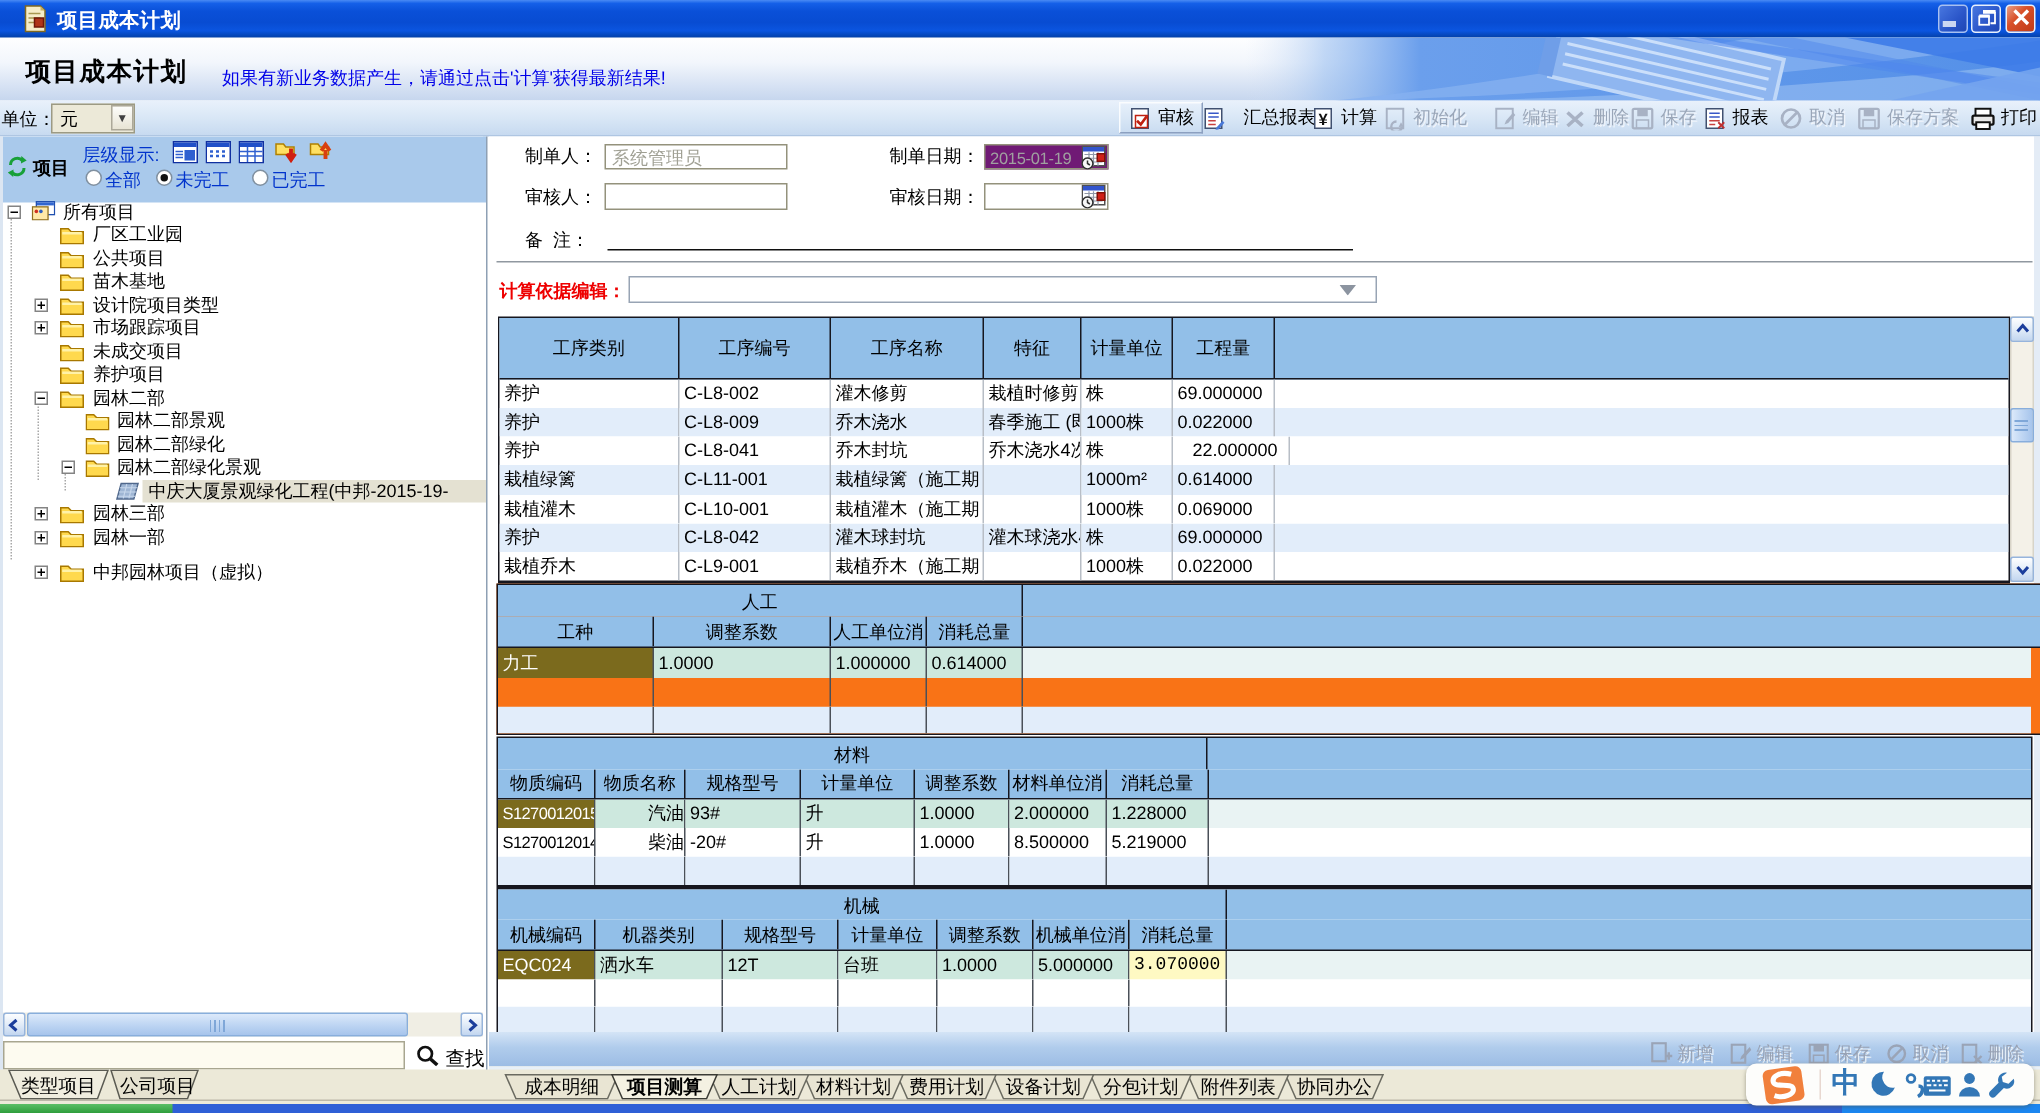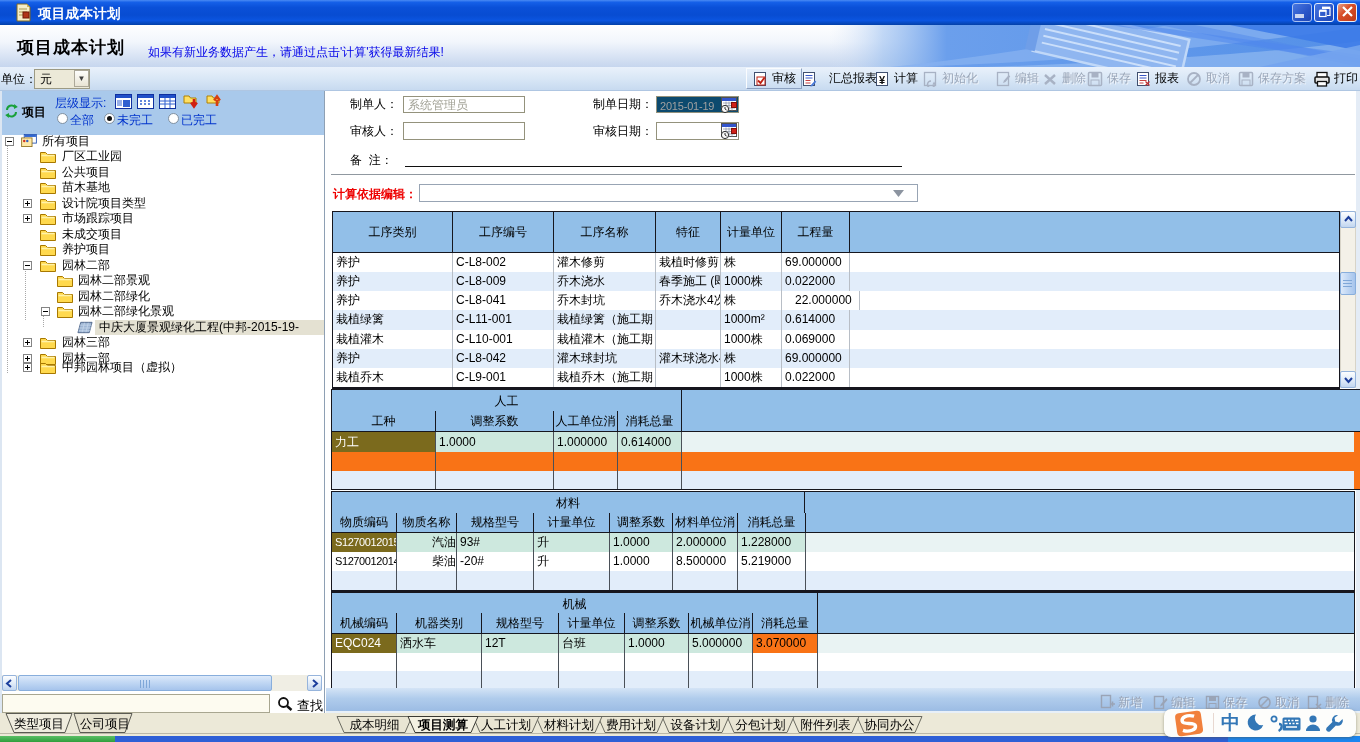--- a/index.html
+++ b/index.html
@@ -367,21 +367,21 @@
       <span style="position:absolute;left:60px;top:0;">园林三部</span>
     </div>
   <div class="abs treerow" style="top:350.5px;width:322px;left:2px;">
       <span class="expbox plus" style="left:21px;"></span>
       <svg class="fold" style="left:38px;" width="16" height="13" viewBox="0 0 16 13">
         <path d="M0.5 2.5 h5 l2 2 h8 v8 h-15 Z" fill="#FFD94E" stroke="#A87800"></path>
         <path d="M1.5 5.5 h13" stroke="#FFF2A8" stroke-width="1.6"></path>
       </svg>
       <span style="position:absolute;left:60px;top:0;">园林一部</span>
     </div>
-  <div class="abs treerow" style="top:360px;width:322px;left:2px;padding-left:28px;">
+  <div class="abs treerow" style="top:374px;width:322px;left:2px;padding-left:28px;">
       <span class="expbox plus" style="left:21px;"></span>
       <svg class="fold" style="left:38px;" width="16" height="13" viewBox="0 0 16 13">
         <path d="M0.5 2.5 h5 l2 2 h8 v8 h-15 Z" fill="#FFD94E" stroke="#A87800"></path>
         <path d="M1.5 5.5 h13" stroke="#FFF2A8" stroke-width="1.6"></path>
       </svg>
       <span style="position:absolute;left:60px;top:0;">中邦园林项目（虚拟）</span>
     </div>
 
   <div class="abs" style="left:2px;top:675px;width:320px;height:16px;background:#F0EEE4;"></div>
   <div class="abs sbtn" style="left:2px;top:675px;width:15px;height:16px;">
@@ -405,21 +405,21 @@
   <svg class="abs" style="left:2px;top:713px;" width="150" height="21" viewBox="0 0 150 21">
     <path d="M4 0.5 L70 0.5 L63 19.5 L12 19.5 Z" fill="#F0EDDF" stroke="#5A5A52"></path>
     <path d="M72 0.5 L130 0.5 L123 19.5 L78 19.5 Z" fill="#E6E2D0" stroke="#5A5A52"></path>
   </svg>
   <div class="abs" style="left:14px;top:716px;font-size:12.5px;">类型项目</div>
   <div class="abs" style="left:80px;top:716px;font-size:12.5px;">公司项目</div>
 
   <div class="abs flab" style="left:350px;top:96px;">制单人：</div>
   <div class="abs finput" style="left:403px;top:96px;width:122px;height:17px;color:#A0A094;padding:1px 0 0 4px;">系统管理员</div>
   <div class="abs flab" style="left:593px;top:96px;">制单日期：</div>
-  <div class="abs finput" style="left:656px;top:96px;width:83px;height:17px;color:#A0A0A0;padding:2px 0 0 3px;background:#0c4a6e;font-size:11px;letter-spacing:-0.2px;">2015-01-19</div>
+  <div class="abs finput" style="left:656px;top:96px;width:83px;height:17px;color:#A0A0A0;padding:2px 0 0 3px;background:#701a75;font-size:11px;letter-spacing:-0.2px;">2015-01-19</div>
   <svg class="abs" style="left:721px;top:97px;" width="17" height="16" viewBox="0 0 17 16">
 <rect x="0.5" y="0.5" width="15" height="13" fill="#fff" stroke="#505050"></rect>
 <rect x="1" y="1" width="14" height="3" fill="#3355CC"></rect>
 <path d="M2 6 h12 M2 8.5 h12 M2 11 h12 M5 4.5 v9 M8 4.5 v9 M11 4.5 v9" stroke="#9098A8" stroke-width="0.8"></path>
 <rect x="10.5" y="5.5" width="5" height="5" fill="#D02018" stroke="#801008"></rect>
 <circle cx="4" cy="12" r="3.6" fill="#F8F8F8" stroke="#303030"></circle>
 <path d="M4 10 v2 l1.6 1" stroke="#303030" stroke-width="1" fill="none"></path>
 </svg>
   <div class="abs flab" style="left:350px;top:123px;">审核人：</div>
   <div class="abs finput" style="left:403px;top:122px;width:122px;height:18px;"></div>
@@ -626,21 +626,21 @@
         <div class="cell hb" style="width:65px;line-height:20px;">消耗总量</div>
         <div class="cell" style="width:536px;"></div>
       </div>
       <div class="row" style="height:19px;">
         <div class="cell db" style="width:65px;line-height:19px;background:#7B6A1D;color:#fff;">EQC024</div>
         <div class="cell db" style="width:85px;line-height:19px;background:#CDE8DE;">洒水车</div>
         <div class="cell db" style="width:77px;line-height:19px;background:#CDE8DE;">12T</div>
         <div class="cell db" style="width:66px;line-height:19px;background:#CDE8DE;">台班</div>
         <div class="cell db" style="width:64px;line-height:19px;background:#CDE8DE;">1.0000</div>
         <div class="cell db" style="width:64px;line-height:19px;background:#CDE8DE;">5.000000</div>
-        <div class="cell db" style="width:65px;line-height:19px;background:#f97316;">3.070000</div>
+        <div class="cell db" style="width:65px;line-height:19px;background:#fef9c3;font-family:Liberation Mono, monospace;">3.070000</div>
         <div class="cell" style="width:536px;height:100%;background:#E9F3F3;"></div>
       </div>
       <div class="row" style="height:18px;">
         <div class="cell db" style="width:65px;line-height:18px;"></div>
         <div class="cell db" style="width:85px;line-height:18px;"></div>
         <div class="cell db" style="width:77px;line-height:18px;"></div>
         <div class="cell db" style="width:66px;line-height:18px;"></div>
         <div class="cell db" style="width:64px;line-height:18px;"></div>
         <div class="cell db" style="width:64px;line-height:18px;"></div>
         <div class="cell db" style="width:65px;line-height:18px;"></div>

